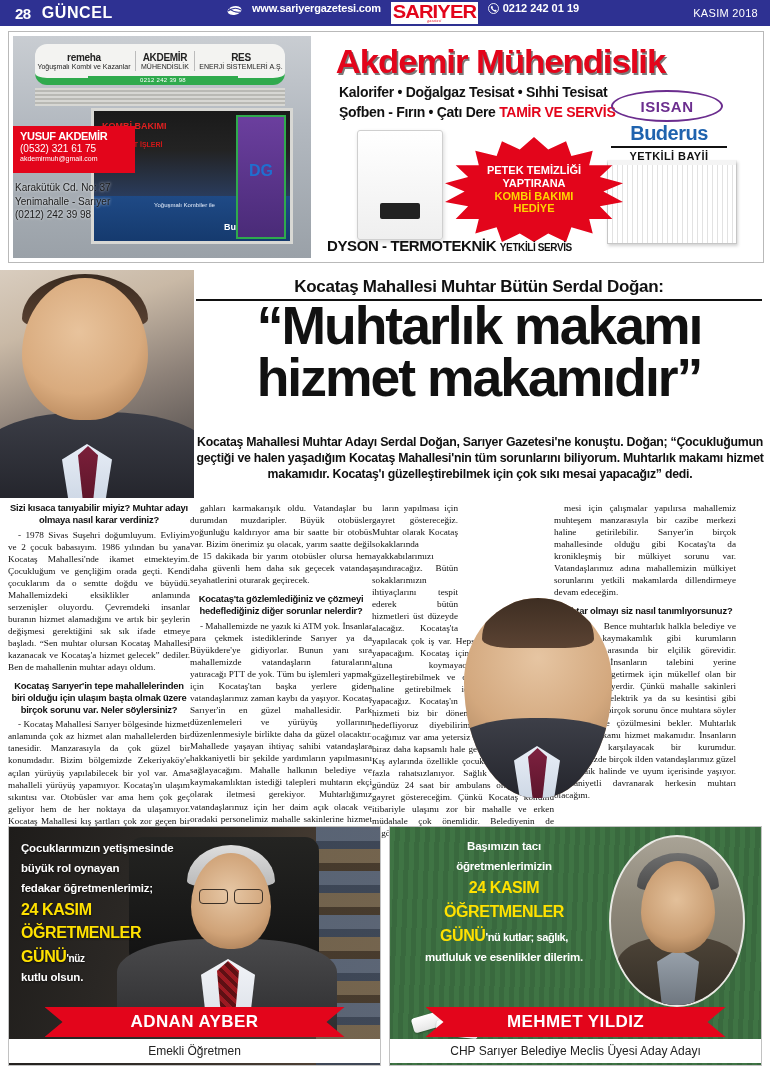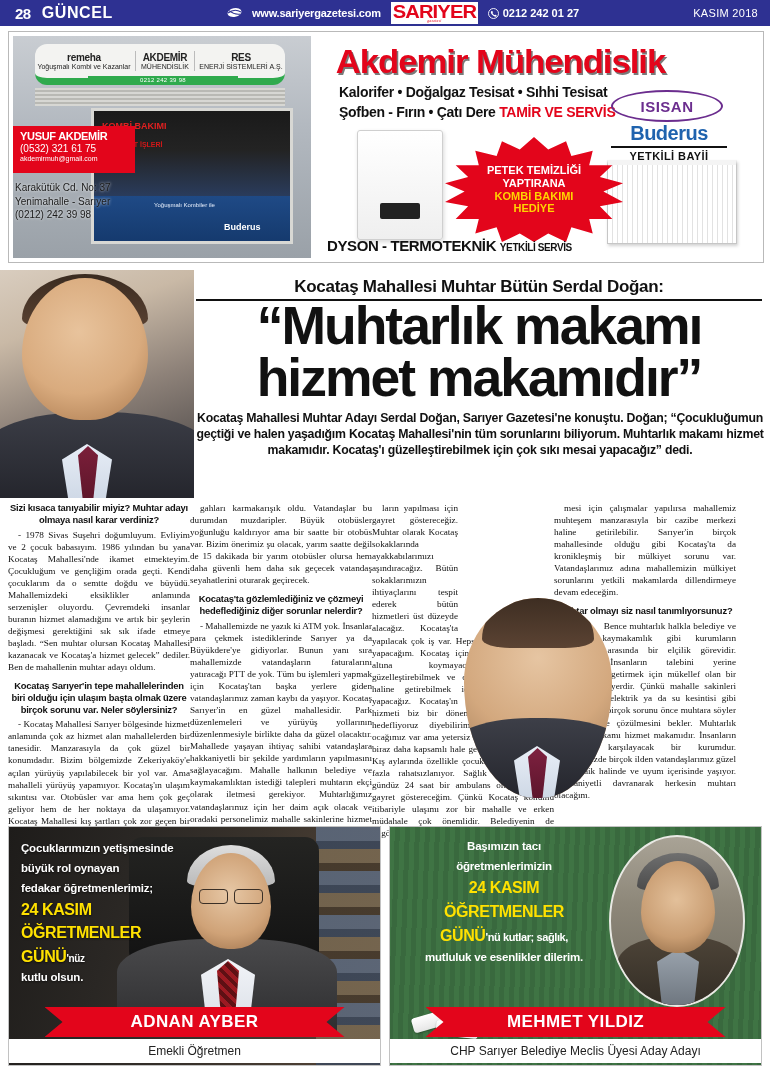--- a/index.html
+++ b/index.html
@@ -40,21 +40,21 @@
     color: #ffffff;
     font-family: "Liberation Sans", sans-serif;
     font-weight: bold;
     font-size: 16px;
     letter-spacing: 0.6px;
     padding-left: 4px;
   }
   .mast-center {
     flex: 1;
     display: flex;
-    align-items: center;
+    align-items: flex-start;
     justify-content: center;
     gap: 10px;
   }
   .globe-icon { display:block; }
   .mast-url {
     color: #ffffff;
     font-family: "Liberation Sans", sans-serif;
     font-weight: bold;
     font-size: 11px;
     letter-spacing: -0.2px;
@@ -308,21 +308,21 @@
   .headline {
     position:absolute; left:190px; top:300px; width:578px;
     text-align:center; color:#111;
     font-family:"Liberation Sans", sans-serif;
     font-weight:bold; font-size:54px; line-height:0.96;
     letter-spacing:-2px;
     transform: scaleX(0.99);
   }
   .headline .l2 { display:block; }
   .standfirst {
-    position:absolute; left:196px; top:410px; width:568px;
+    position:absolute; left:196px; top:434px; width:568px;
     text-align:center; color:#111;
     font-family:"Liberation Sans", sans-serif;
     font-weight:bold; font-size:12.3px; line-height:1.32;
     letter-spacing:-0.25px;
   }
 
   
   .cols {
     position:absolute; left:8px; top:502px;
     width:754px; height:318px;
@@ -541,21 +541,21 @@
     <span class="mast-url">www.sariyergazetesi.com</span>
     <span class="sariyer-logo">
       <span class="big">SARIYER</span>
       <span class="small">gazetesi</span>
     </span>
     <span class="mast-phone">
       <svg width="11" height="11" viewBox="0 0 11 11">
           <circle cx="5.5" cy="5.5" r="5" fill="none" stroke="#ffffff" stroke-width="0.9"></circle>
           <path d="M3.4 3.2c.8-.5 1.2.3 1.5.9.2.5-.4.7-.3 1.2.2.8 1 1.5 1.8 1.7.5.1.7-.5 1.2-.3.6.3 1.4.7.9 1.5-.4.7-1.6.6-2.5.1C4.6 7.5 3.4 6.2 3 5c-.2-.7-.2-1.4.4-1.8z" fill="#ffffff"></path>
         </svg>
-      <span>0212 242 01 27</span>
+      <span>0212 242 01 19</span>
     </span>
   </div>
   <div class="mast-date">KASIM 2018</div>
 </div>
 
 <div class="top-ad">
 
   <div class="shop-photo">
     <div class="shop-signboard">
       <div class="sb-seg">
@@ -575,20 +575,23 @@
     </div>
     <div class="shop-phone-strip">0212 242 39 98</div>
     <div class="shop-shutter"></div>
     <div class="shop-window">
       <div class="redtext">KOMBİ BAKIMI</div>
       <div class="redtext2">&amp; TESİSAT İŞLERİ</div>
       <div class="bluestrip">
         <div class="t1">Yoğuşmalı Kombiler ile</div>
         <div class="t2">Buderus</div>
       </div>
+      <div class="shop-door">
+        <div class="dg">DG</div>
+      </div>
     </div>
     <div class="yusuf-card">
       <div class="nm">YUSUF AKDEMİR</div>
       <div class="ph">(0532) 321 61 75</div>
       <div class="em">akdemirmuh@gmail.com</div>
     </div>
     <div class="addr-lines">
       <div>Karakütük Cd. No: 37</div>
       <div>Yenimahalle - Sarıyer</div>
       <div>(0212) 242 39 98</div>

